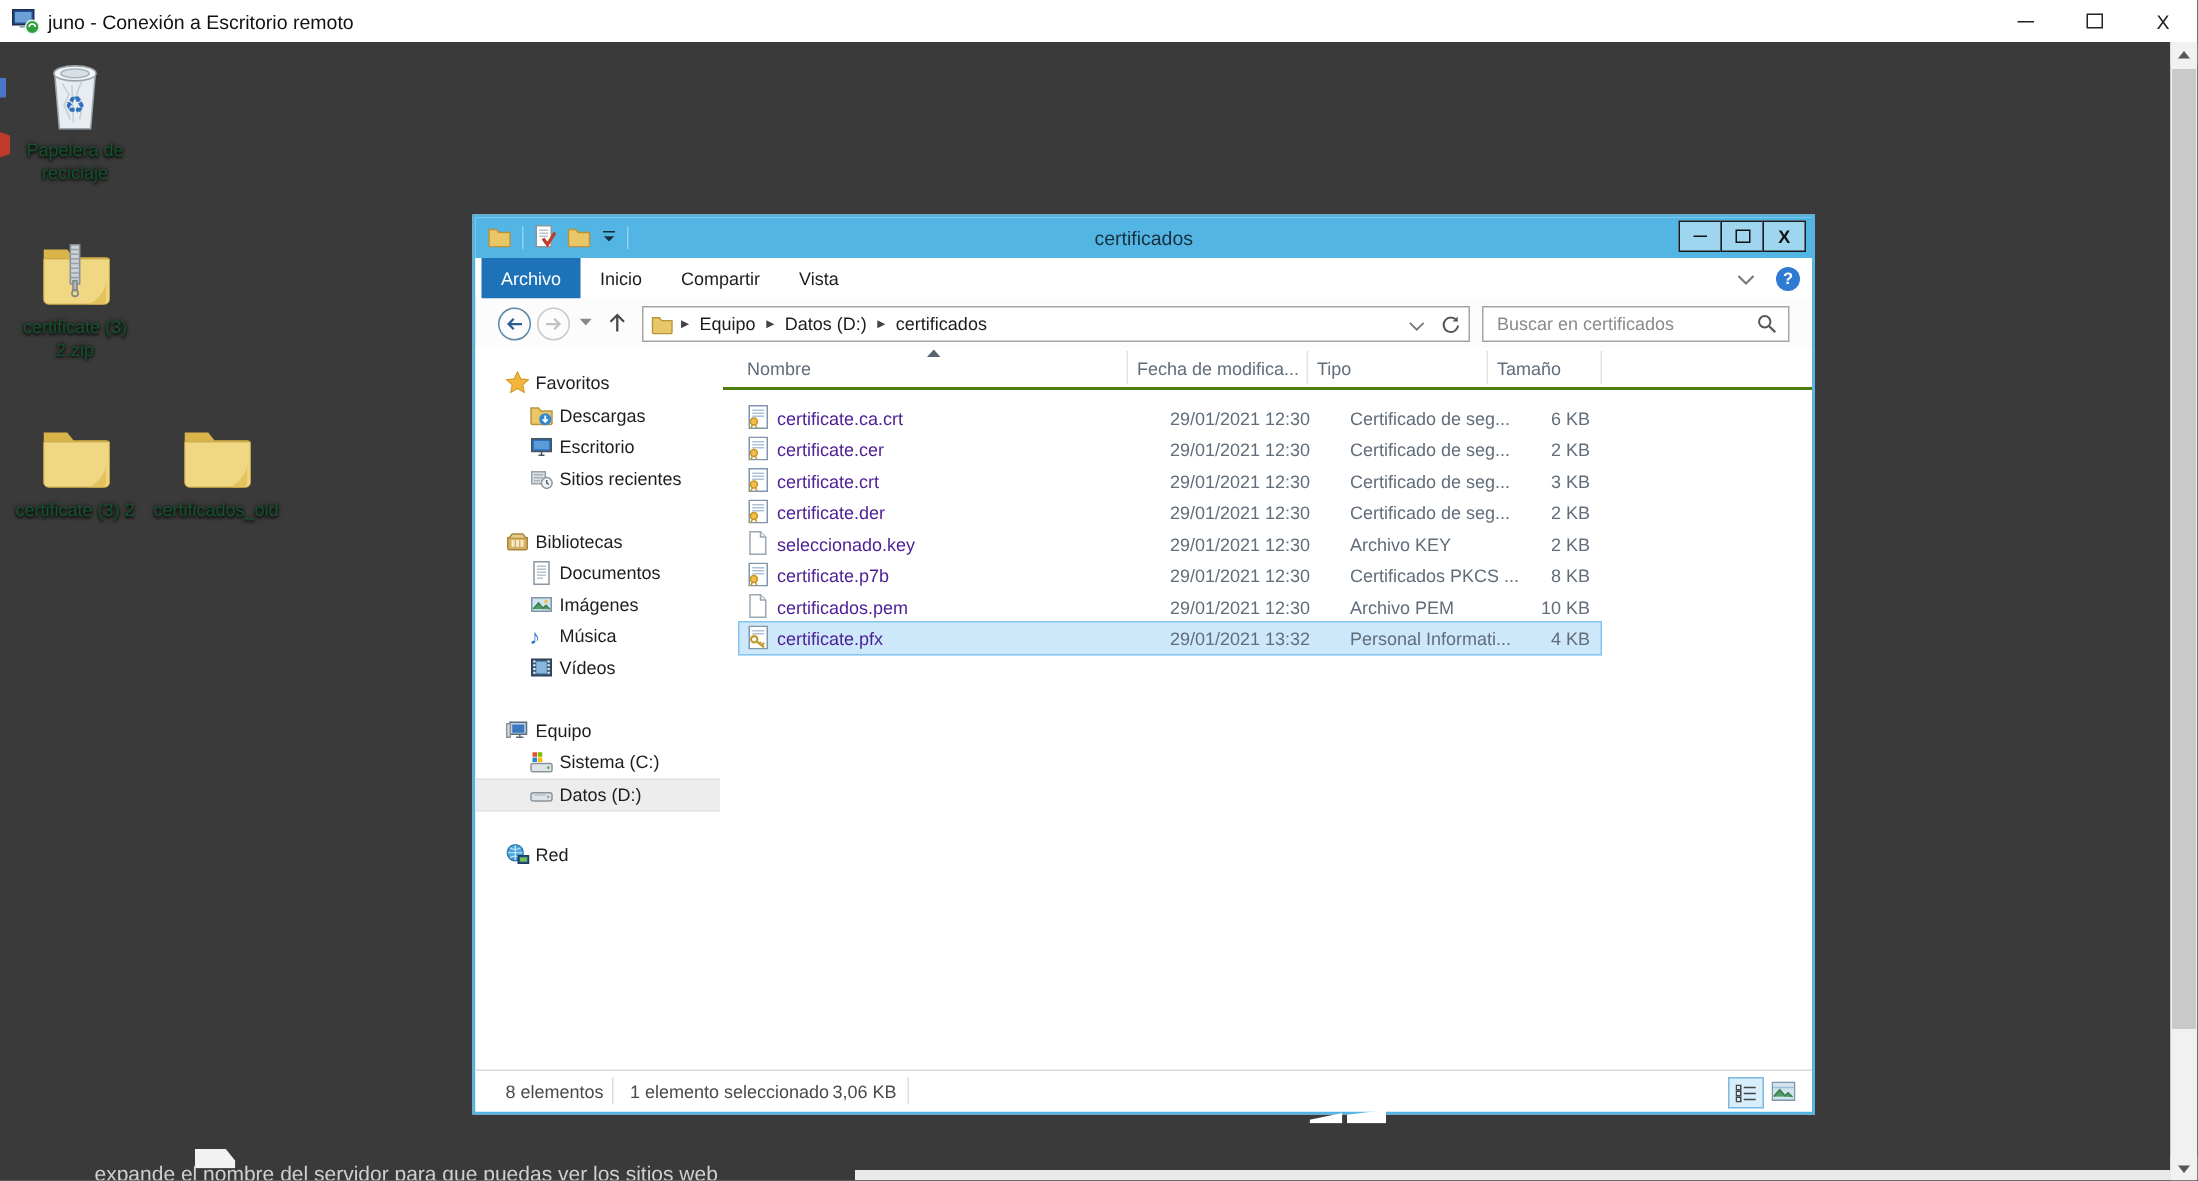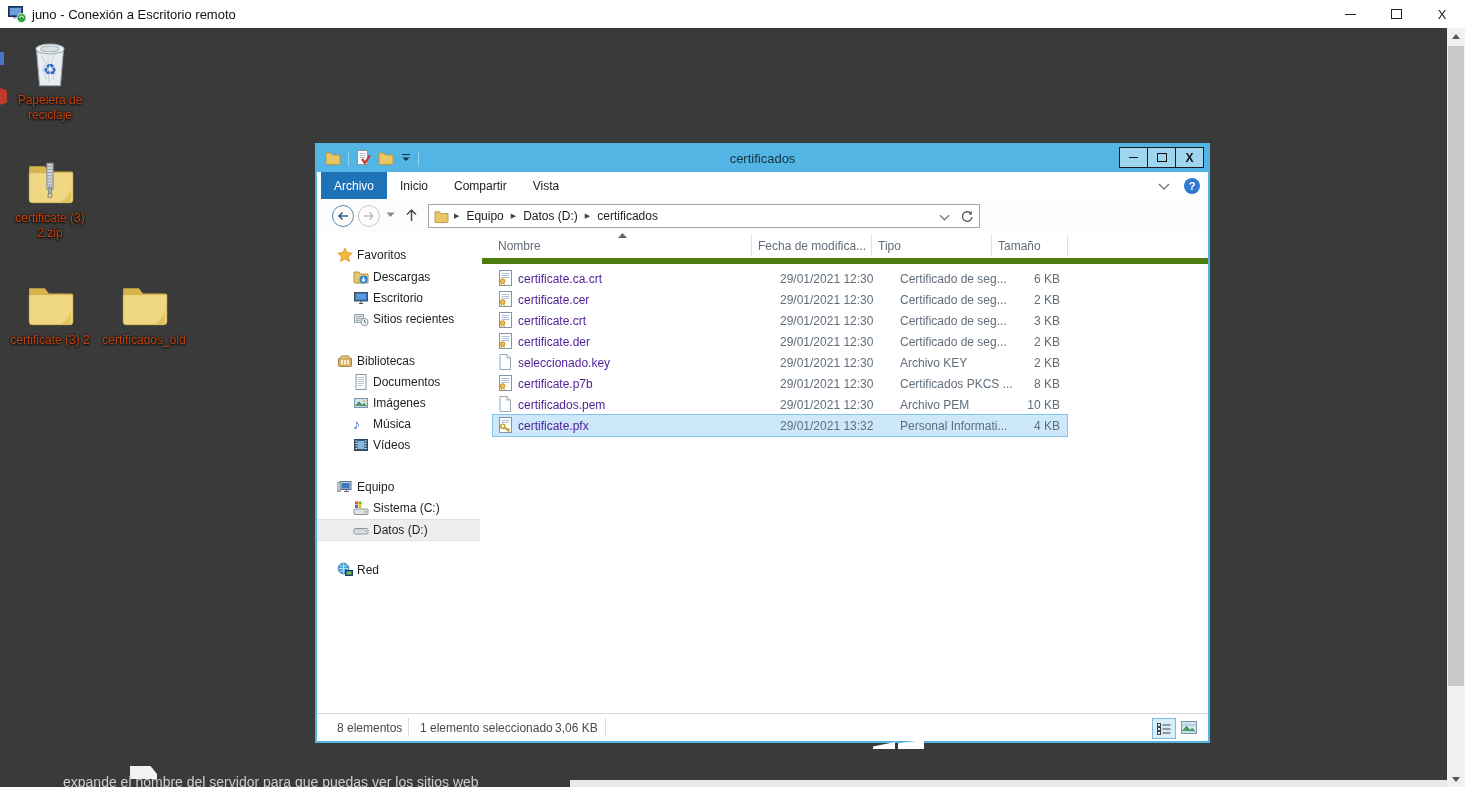--- a/index.html
+++ b/index.html
@@ -23,21 +23,21 @@
   .vs-btn{position:absolute;left:0;width:18px;height:16px;background:#f1f1f1;display:flex;align-items:center;justify-content:center;}
   .vs-up{top:0}.vs-down{bottom:0}
   .vs-thumb{position:absolute;left:1px;width:16px;top:18px;height:640px;background:#c9c9c9;}
   .tri-up{width:0;height:0;border-left:4px solid transparent;border-right:4px solid transparent;border-bottom:5px solid #555;}
   .tri-down{width:0;height:0;border-left:4px solid transparent;border-right:4px solid transparent;border-top:5px solid #555;}
   .hband{position:absolute;left:570px;right:18px;bottom:0;height:7px;background:#e9e9e9;}
 
   
   .dicon{position:absolute;width:96px;text-align:center;cursor:default;}
   .dicon .img{display:block;margin:0 auto;}
-  .dicon .lbl{margin-top:3px;font-size:12px;line-height:15px;color:#c2410c;text-shadow:0 1px 2px rgba(0,0,0,.95),0 0 3px rgba(0,0,0,.8);}
+  .dicon .lbl{margin-top:3px;font-size:12px;line-height:15px;color:#14532d;text-shadow:0 1px 2px rgba(0,0,0,.95),0 0 3px rgba(0,0,0,.8);}
   .frag-blue{position:absolute;left:0;top:52px;width:4px;height:13px;background:#4a74c8;}
   .frag-red{position:absolute;left:0;top:88px;width:7px;height:17px;background:#c03a2b;clip-path:polygon(0 0,100% 15%,100% 85%,0 100%);}
 
   .logo-frag{position:absolute;left:873px;top:740px;width:56px;height:9px;}
   .logo-frag .p1{position:absolute;left:0;top:2px;width:22px;height:7px;background:#fff;clip-path:polygon(0 65%,100% 0,100% 100%,0 100%);}
   .logo-frag .p2{position:absolute;left:25px;top:0;width:26px;height:9px;background:#fff;clip-path:polygon(0 35%,100% 0,100% 100%,0 100%);}
   .bottomtext{position:absolute;left:63px;top:774px;font-size:14px;color:#cfcfcf;white-space:nowrap;}
   .notepad{position:absolute;left:130px;top:766px;width:27px;height:13px;background:#f2f2f2;clip-path:polygon(0 0,76% 0,100% 62%,100% 100%,0 100%);}
 
   
@@ -75,21 +75,21 @@
   .xmain{position:absolute;left:0;top:87px;right:0;bottom:27px;background:#fff;overflow:hidden;}
   .navpane{position:absolute;left:0;top:0;width:163px;bottom:0;}
   .navrow{position:absolute;left:0;right:0;height:20px;}
   .navrow .nicon{position:absolute;top:2px;}
   .navrow .nlabel{position:absolute;top:3px;font-size:12px;color:#1e1e1e;white-space:nowrap;}
   .lvl0 .nicon{left:20px}.lvl0 .nlabel{left:40px}
   .lvl1 .nicon{left:36px}.lvl1 .nlabel{left:56px}
   .navrow.sel{background:#ededed;border-top:1px solid #e2e2e2;border-bottom:1px solid #e2e2e2;}
 
   .filearea{position:absolute;left:165px;top:0;right:0;bottom:0;}
-  .colhead{position:absolute;left:0;top:0;right:0;height:26px;border-bottom:6px solid #4d7c0f;}
+  .colhead{position:absolute;left:0;top:0;right:0;height:26px;border-bottom:2px solid #4d7c0f;}
   .ch{position:absolute;top:7px;font-size:12px;color:#616d7a;white-space:nowrap;}
   .ch-sep{position:absolute;top:2px;width:1px;height:22px;background:#e3e3e3;}
   .sortarrow{position:absolute;left:136px;top:1px;}
 
   .frow{position:absolute;left:11px;width:574px;height:21px;}
   .frow.sel{background:#cde8fa;border:1px solid #84c5ef;margin:-1px 0 0 -1px;}
   .ficon{position:absolute;left:4px;top:2px;}
   .fname{position:absolute;left:25px;top:4px;font-size:12px;color:#4c1d95;white-space:nowrap;}
   .fdate,.ftype{position:absolute;top:4px;font-size:12px;color:#616d7a;white-space:nowrap;margin-left:22px;}
   .fdate{left:265px}.ftype{left:385px}
@@ -260,20 +260,27 @@
       <div class="addr-right">
         <svg width="11" height="7" viewBox="0 0 12 7">
           <polyline points="1,1 6,6 11,1" fill="none" stroke="#777" stroke-width="1.3"></polyline>
         </svg>
         <svg width="14" height="14" viewBox="0 0 14 14">
           <path d="M11.3 4A4.8 4.8 0 1 0 12 7" fill="none" stroke="#555" stroke-width="1.3"></path>
           <path d="M11.8 1v3.4H8.4z" fill="#555"></path>
         </svg>
       </div>
 
+      <div class="search">
+        <span class="ph">Buscar en certificados</span>
+        <svg class="mag" width="14" height="14" viewBox="0 0 14 14">
+          <circle cx="5.5" cy="5.5" r="3.8" fill="none" stroke="#555" stroke-width="1.3"></circle>
+          <line x1="8.5" y1="8.5" x2="12.5" y2="12.5" stroke="#555" stroke-width="1.5"></line>
+        </svg>
+      </div>
     </div>
 
     <div class="xmain">
 
       <div class="navpane">
         <div class="navrow lvl0" style="top:13px">
           <svg class="nicon" width="16" height="16" viewBox="0 0 16 16">
               <path d="M8 1l2.2 4.6 5 .6-3.7 3.4 1 4.9L8 12l-4.5 2.5 1-4.9L.8 6.2l5-.6z" fill="#f5b63e" stroke="#d79a2a" stroke-width="0.8"></path>
             </svg>
           <span class="nlabel">Favoritos</span>

